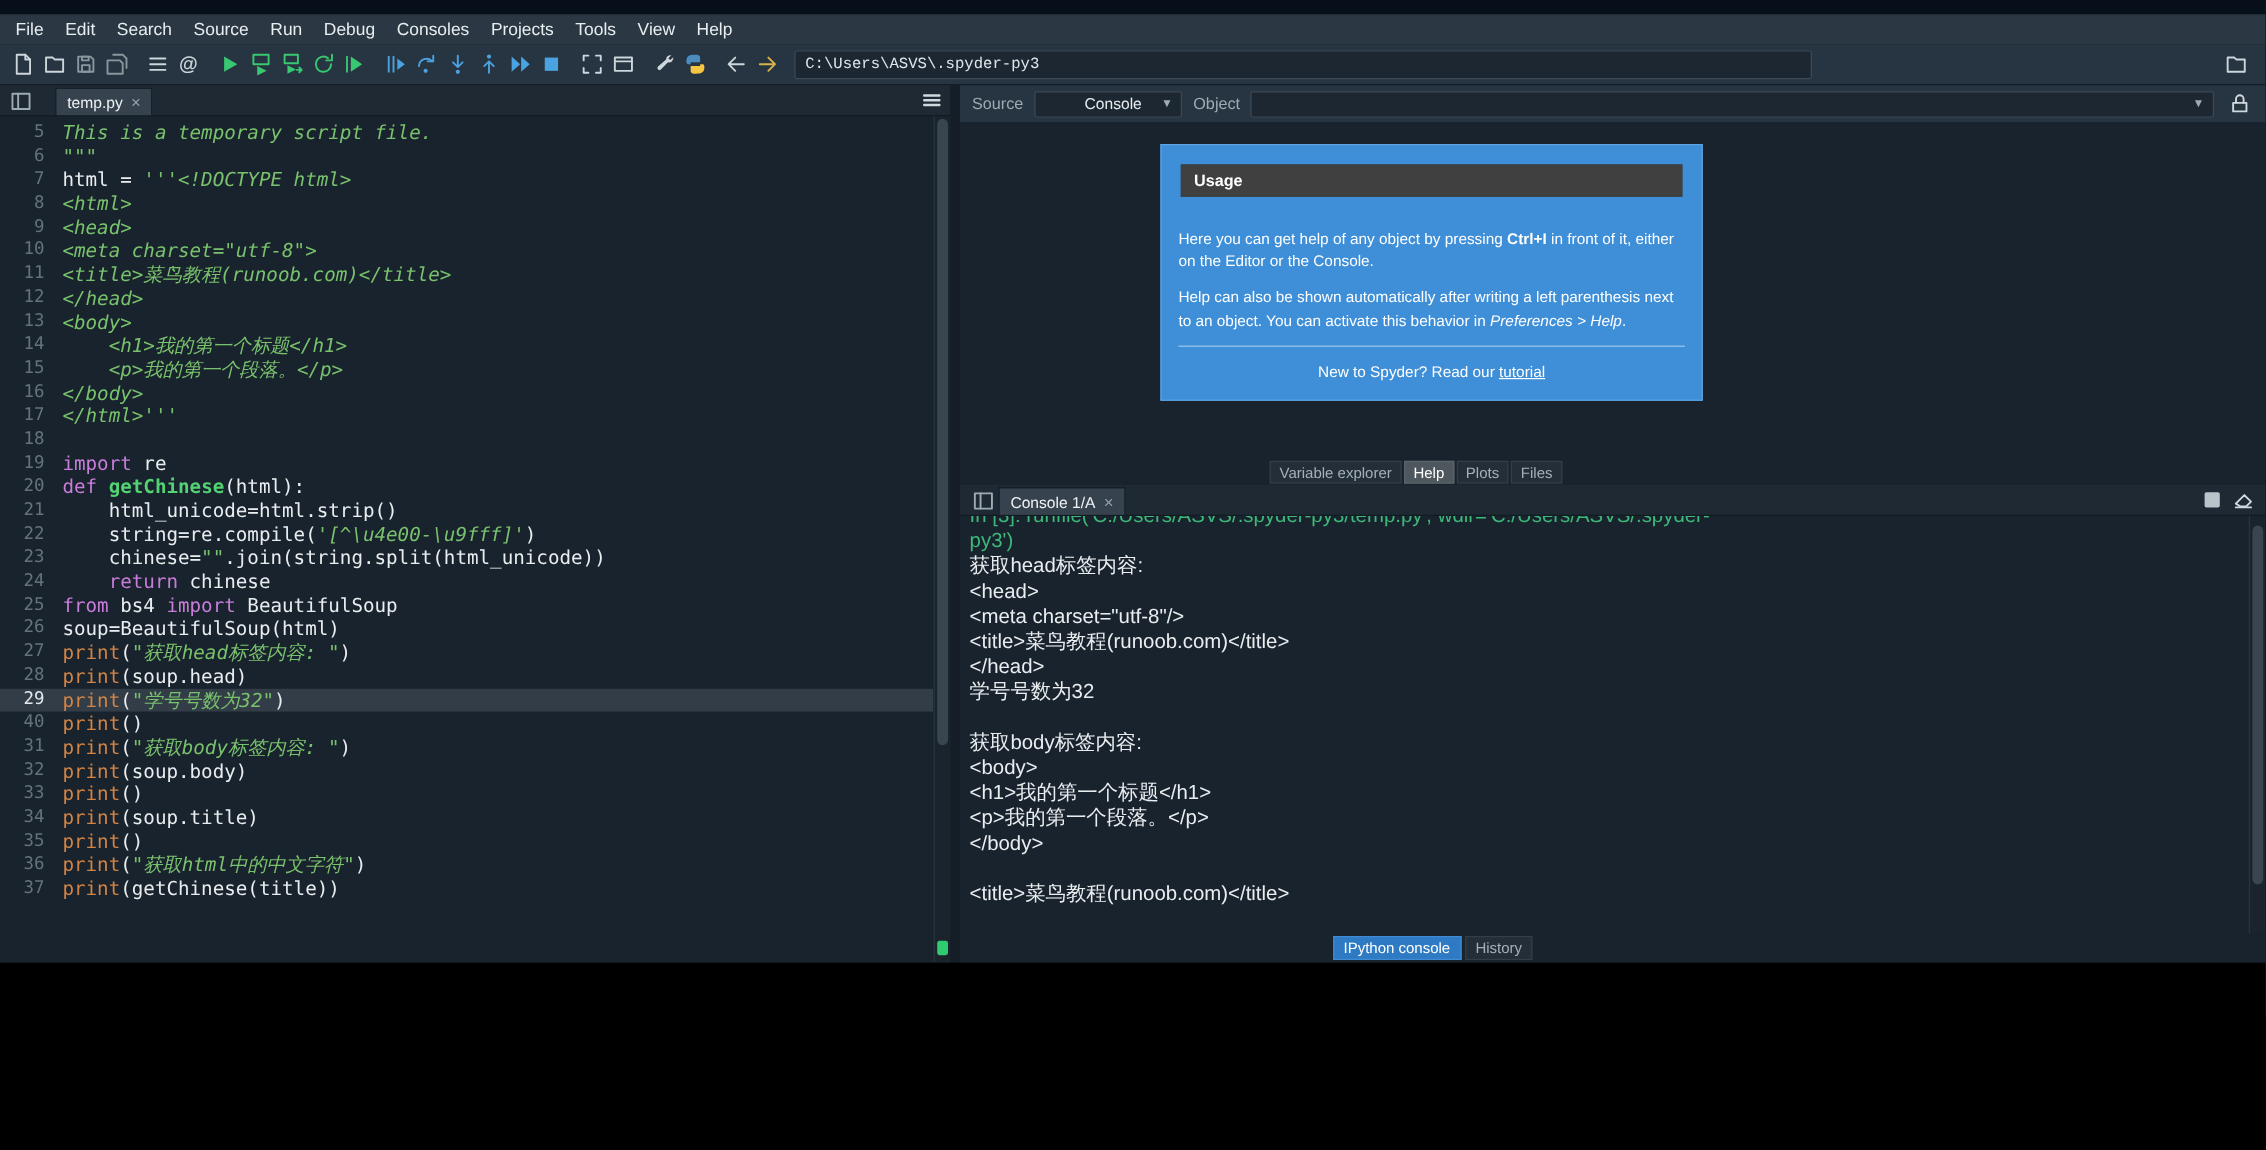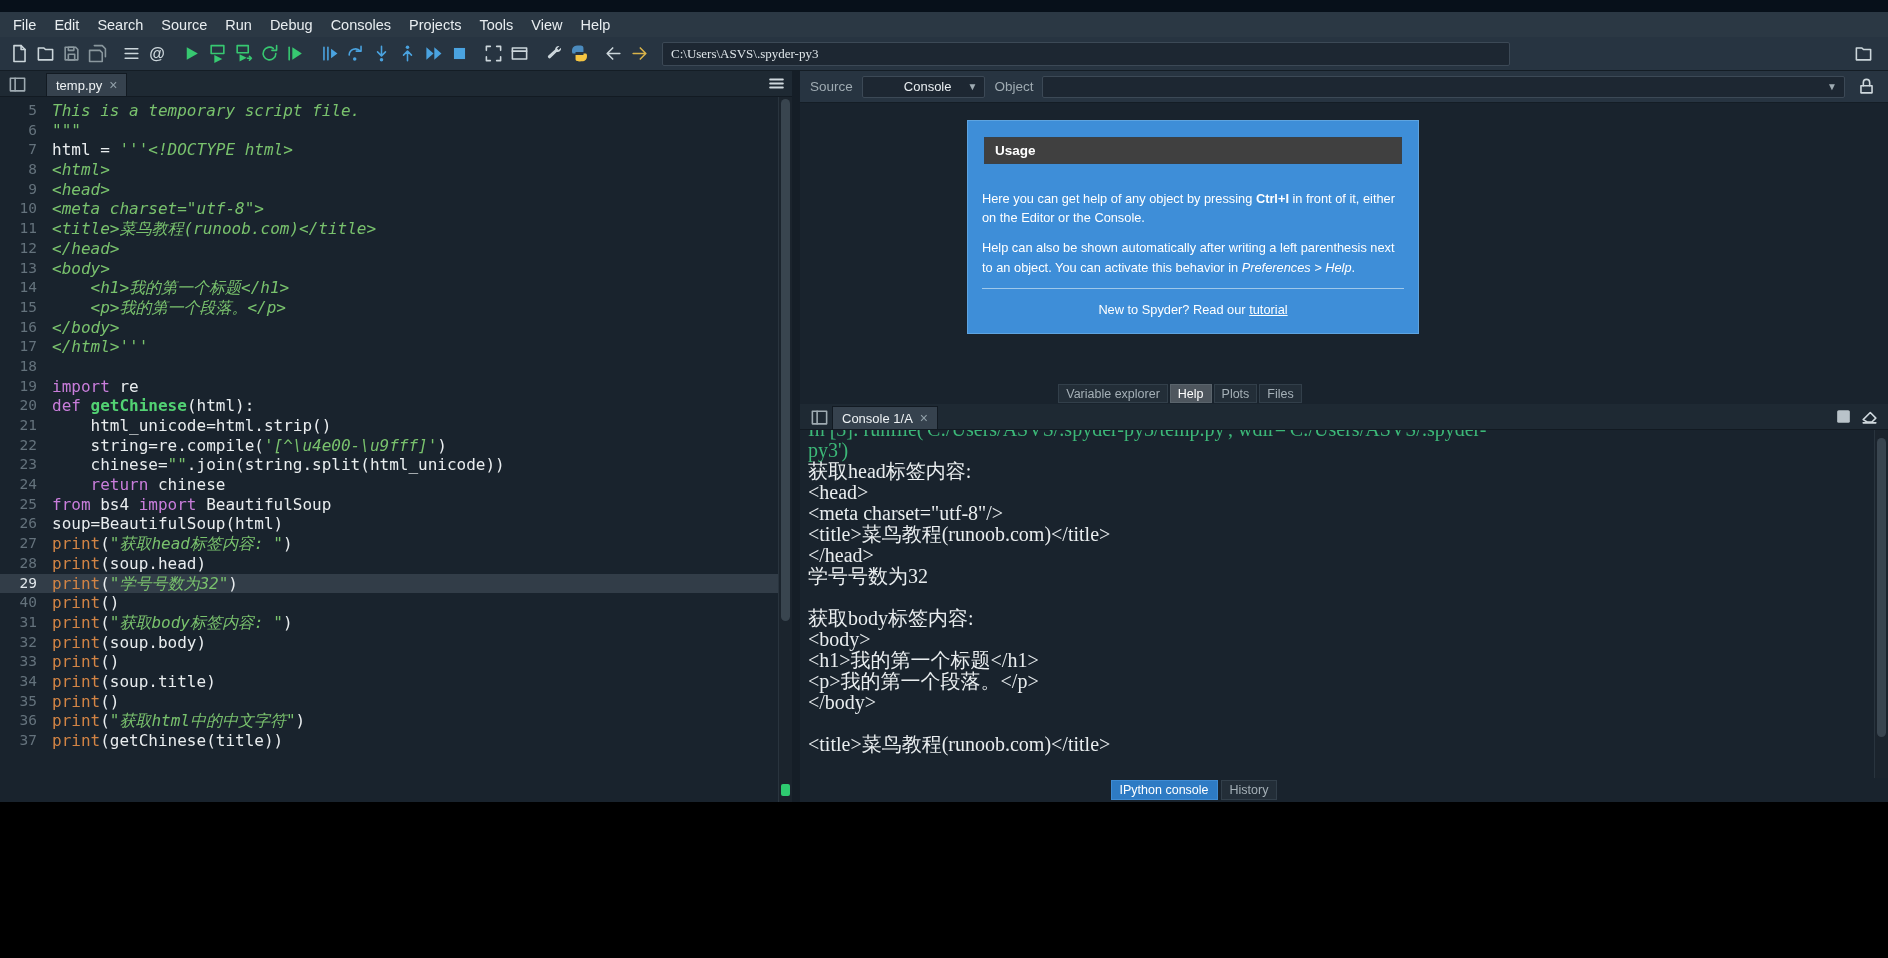--- a/index.html
+++ b/index.html
@@ -11,21 +11,21 @@
   .menubar { height:25px; background:#2b3844; display:flex; align-items:center; padding:0 4px;
              color:#e8edf0; font-size:14.5px; }
   .menu-item { padding:2px 9px; cursor:default; }
   .toolbar { height:34px; background:#273441; border-bottom:1px solid #141d25; display:flex;
              align-items:center; padding:0 6px; }
   .tb-icons { display:flex; align-items:center; }
   .tb-icon { width:26px; height:26px; display:flex; align-items:center; justify-content:center; }
   .tb-sep { width:8px; height:26px; }
   .path-field { width:848px; height:24px; margin-left:10px; background:#1d2732; border:1px solid #3c4956;
                 border-radius:2px; display:flex; align-items:center; padding:0 8px; color:#dfe6ea;
-                font-family:Liberation Serif, serif; font-size:13px; }
+                font-family:Liberation Mono, monospace; font-size:13px; }
   .tb-right { margin-left:auto; display:flex; align-items:center; padding-right:6px; }
 
   
   .main { display:flex; height:731px; background:#19232d; }
 
   
   .editor-col { width:792px; display:flex; flex-direction:column; background:#19232d; }
   .editor-path { height:22px; line-height:22px; padding-left:5px; background:#212c36; color:#8d9aa2;
                  font-family:"DejaVu Sans Mono", monospace; font-size:12.5px; }
   .editor-tabbar { height:26px; background:#1e2933; border-bottom:1px solid #121a22; display:flex;
@@ -85,22 +85,22 @@
   .htab.active { background:#4e565e; border-color:#5a646c; color:#fff; }
 
   .console-tabbar { height:26px; background:#1e2933; border-bottom:1px solid #121a22; display:flex;
                     align-items:flex-end; padding:0 6px; }
   .ctab { height:23px; background:#36424e; border:1px solid #121a22; border-bottom:none; color:#eef2f4;
           font-size:13px; display:flex; align-items:center; gap:7px; padding:0 9px; }
   .ctab .close { color:#93a1aa; font-size:14px; }
   .cbar-icon { width:26px; height:24px; display:flex; align-items:center; justify-content:center; margin-bottom:1px; }
 
   .console-wrap { height:348px; display:flex; overflow:hidden; }
-  .console-body { flex:1; overflow:hidden; padding-left:8px; font-family:Liberation Serif, serif;
-                  font-size:20px; }
+  .console-body { flex:1; overflow:hidden; padding-left:8px; font-family:Liberation Sans, sans-serif;
+                  font-size:17px; }
   .console-line { white-space:pre; height:21px; line-height:21px; }
   .console-line.in { color:#3cb878; }
   .console-line.out { color:#e9edef; }
   .console-line.clip { margin-top:-11px; }
   .cscroll { width:14px; flex:none; background:#1b242d; border-left:1px solid #29343e; position:relative; }
   .cscroll .thumb { position:absolute; left:2px; right:2px; top:8px; height:86%; background:#39454f; border-radius:6px; }
 
   .console-bottom { height:24px; display:flex; align-items:center; justify-content:center; gap:3px;
                     transform:translateX(-150px); }
   .cbt { height:20px; padding:0 8px; display:flex; align-items:center; font-size:12.5px;

